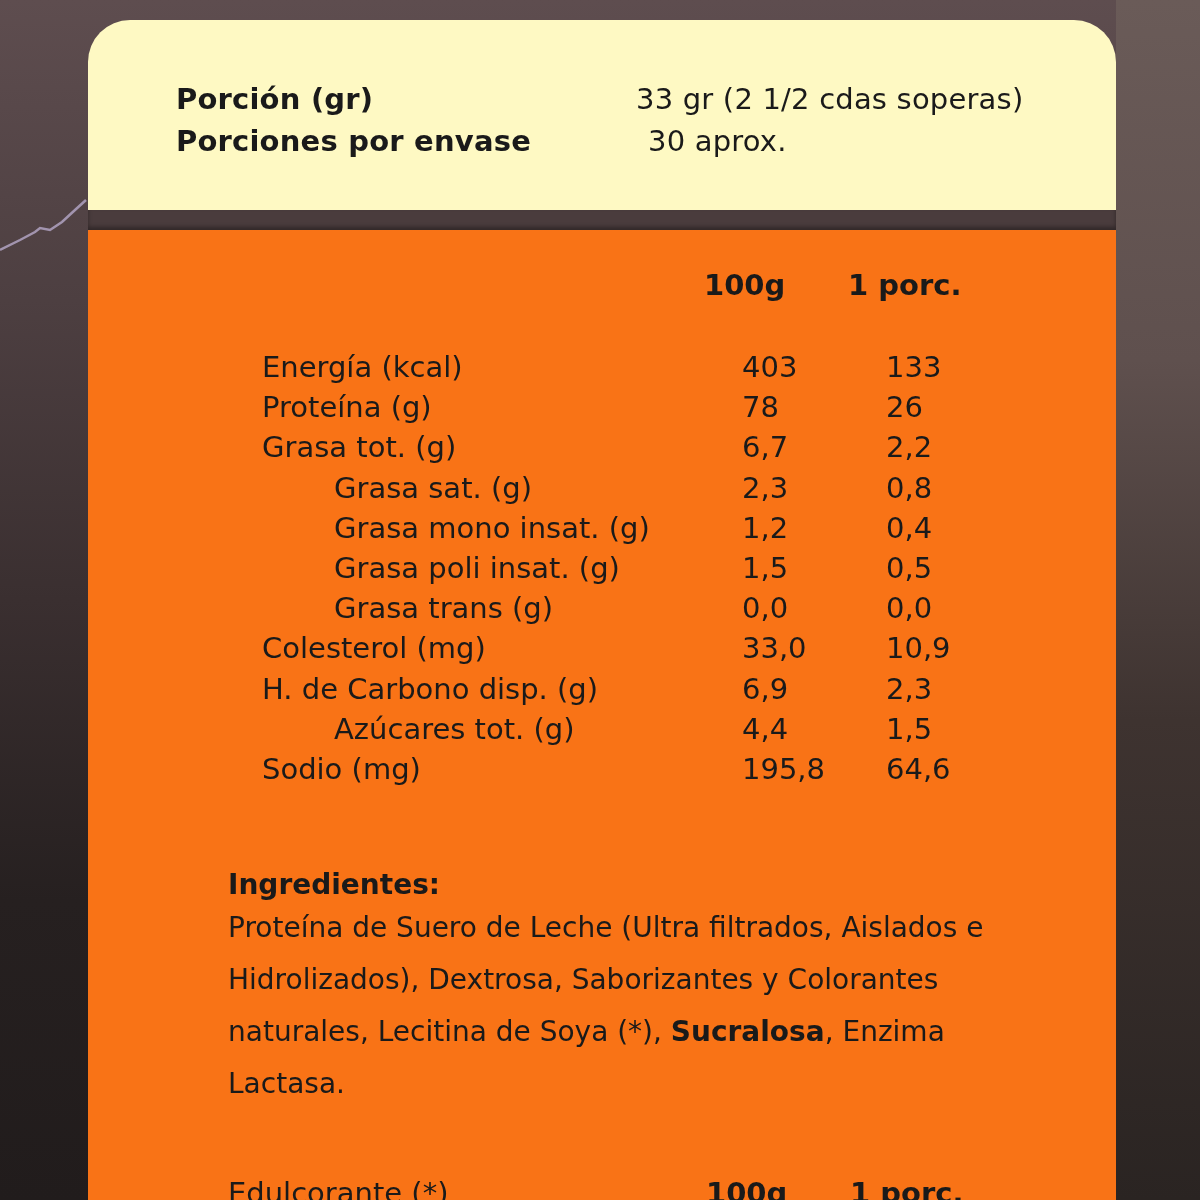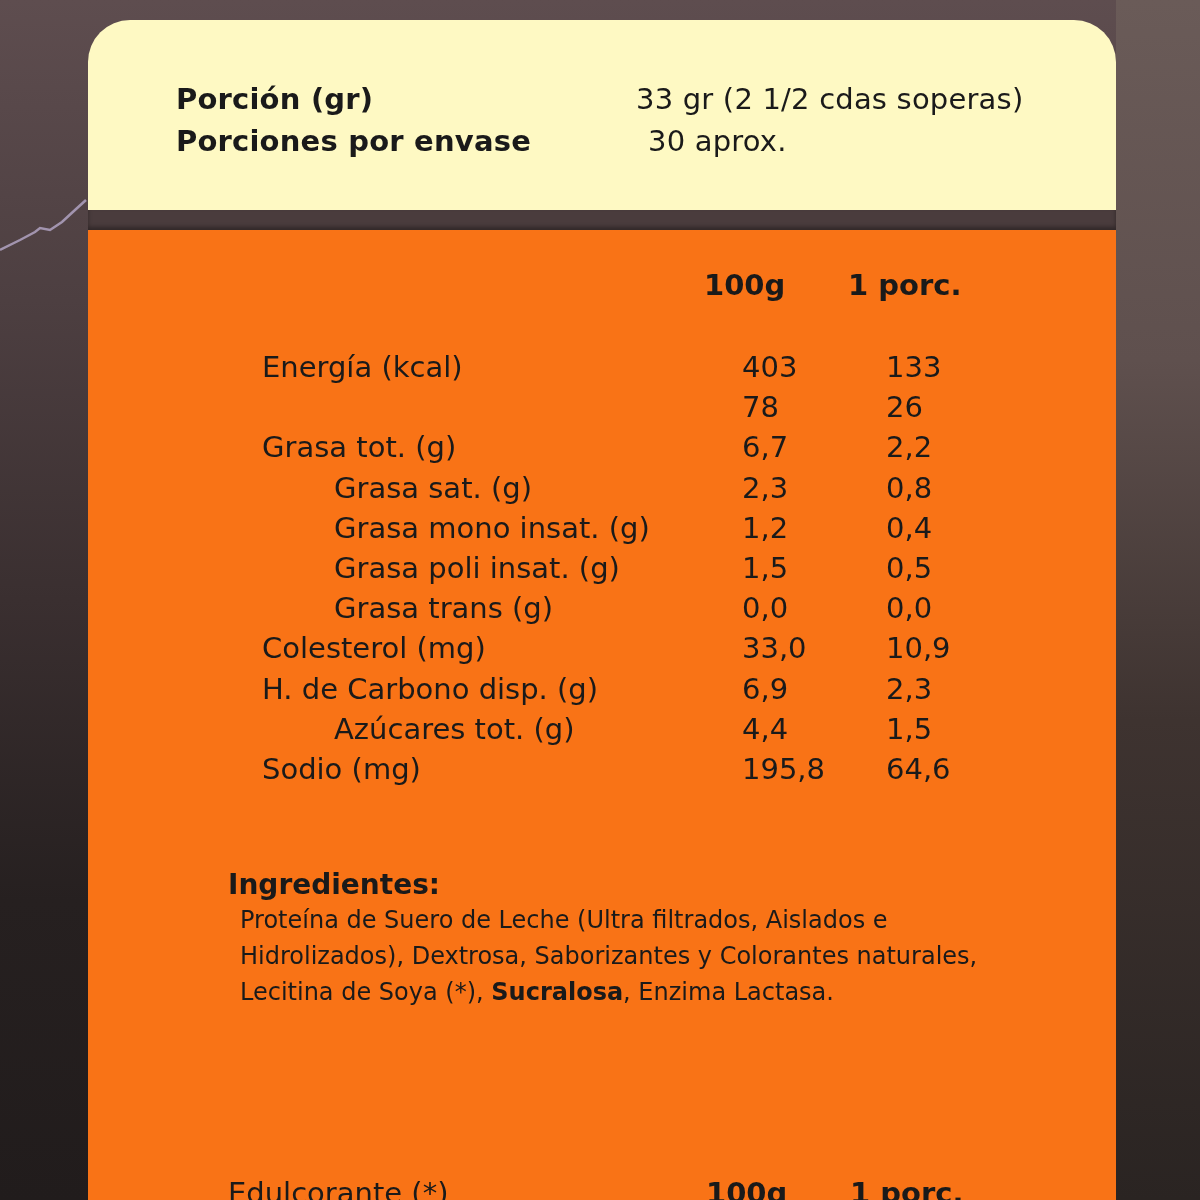--- a/index.html
+++ b/index.html
@@ -42,21 +42,21 @@
     position:absolute; left:0; width:1028px; height:40px; font-size:29px;margin-left:36px;
   }
   .row .lbl { position:absolute; left:138px; }
   .row.indent .lbl { left:210px; }
   .row .v100 { position:absolute; left:618px; }
   .row .vpor { position:absolute; left:762px; }
   .ing-title {
     position:absolute; left:140px; top:638px; font-weight:bold; font-size:28px;
   }
   .ing-text {
-    position:absolute; left:152px; top:672px; width:760px; font-size:24px; line-height:36px;
+    position:absolute; left:140px; top:672px; width:760px; font-size:28px; line-height:52px;
   }
   .ing-text b { font-weight:bold; }
   .sweet-row { position:absolute; left:0; top:946px; width:1028px; font-size:29px; }
   .sweet-row .lbl { position:absolute; left:140px; }
   .sweet-row .h100 { position:absolute; left:618px; font-weight:bold; }
   .sweet-row .hpor { position:absolute; left:762px; font-weight:bold; }
 </style>
 </head>
 <body>
 
@@ -78,20 +78,21 @@
   <div class="col-head" style="left:616px; top:38px;">100g</div>
   <div class="col-head" style="left:760px; top:38px;">1 porc.</div>
 
   <div id="rows">
       <div class="row" style="top: 120px;">
         <span class="lbl">Energía (kcal)</span>
         <span class="v100">403</span>
         <span class="vpor">133</span>
       </div>
       <div class="row" style="top: 160.2px;">
+        <span class="lbl">Proteína (g)</span>
         <span class="v100">78</span>
         <span class="vpor">26</span>
       </div>
       <div class="row" style="top: 200.4px;">
         <span class="lbl">Grasa tot. (g)</span>
         <span class="v100">6,7</span>
         <span class="vpor">2,2</span>
       </div>
       <div class="row indent" style="top: 240.6px;">
         <span class="lbl">Grasa sat. (g)</span>

